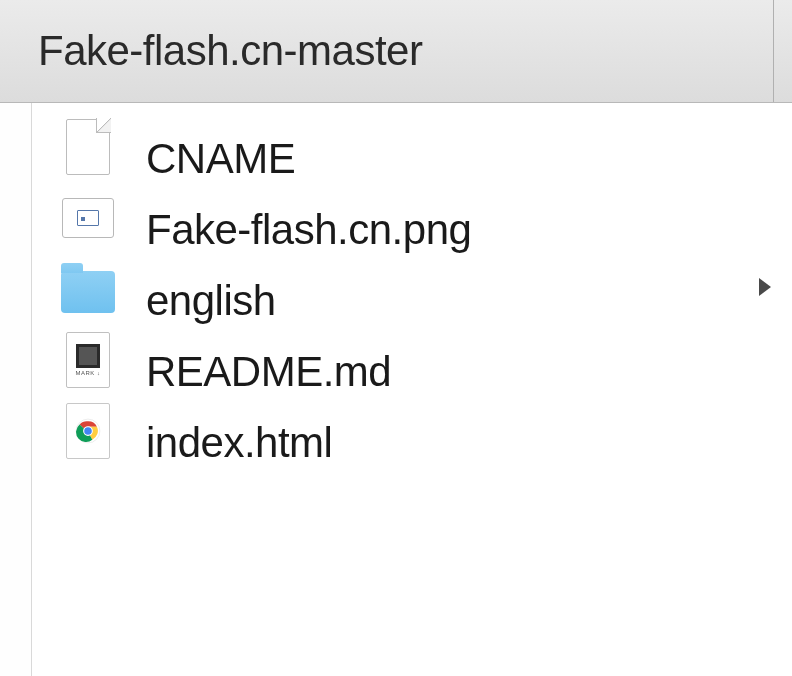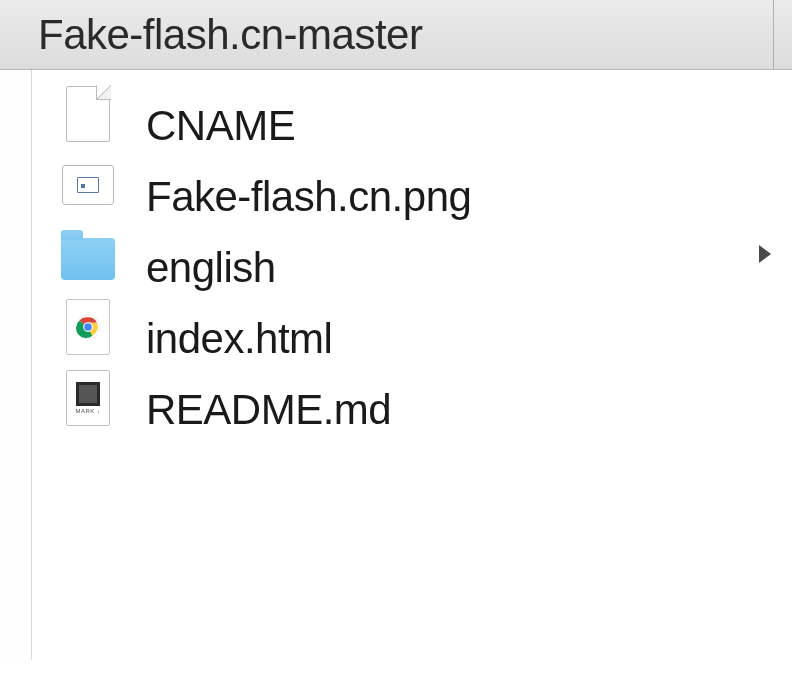--- a/index.html
+++ b/index.html
@@ -8,21 +8,21 @@
       box-sizing: border-box;
     }
     body {
       font-family: -apple-system, BlinkMacSystemFont, "Helvetica Neue", Arial, sans-serif;
       width: 792px;
       height: 676px;
       background: #ffffff;
       overflow: hidden;
     }
     .header {
-      height: 70px;
+      height: 103px;
       background: linear-gradient(to bottom, #ebebeb, #dcdcdc);
       border-bottom: 1px solid #b8b8b8;
       display: flex;
       align-items: center;
       padding-left: 38px;
       position: relative;
     }
     .header-title {
       font-size: 42px;
       font-weight: 400;
@@ -221,42 +221,42 @@
     <div class="file-row">
       <div class="file-icon-wrap">
         <div class="icon-folder"></div>
       </div>
       <span class="file-name">english</span>
       <span class="disclosure">
         <svg width="18" height="22" viewBox="0 0 18 22">
             <path d="M3 2 L15 11 L3 20 Z" fill="#4a4a4a"></path>
           </svg>
       </span>
+    </div>
+
+    <div class="file-row">
+      <div class="file-icon-wrap">
+        <div class="icon-md">
+          <div class="icon-md-square"></div>
+          <div class="icon-md-label">MARK ↓</div>
+        </div>
+      </div>
+      <span class="file-name">README.md</span>
     </div>
 
     <div class="file-row">
       <div class="file-icon-wrap">
         <div class="icon-html">
           <svg class="chrome-svg" viewBox="0 0 48 48">
             <circle cx="24" cy="24" r="22" fill="#fff" stroke="#ddd" stroke-width="1"></circle>
             <path d="M24 6 A18 18 0 0 1 40.5 16 L24 16 A8 8 0 0 0 17 20 L8.5 12 A18 18 0 0 1 24 6 Z" fill="#db4437"></path>
             <path d="M40.5 16 A18 18 0 0 1 32 40 L25 27 A8 8 0 0 0 31 20 L24 16 Z" fill="#ffcd40"></path>
             <path d="M8.5 12 L17 20 A8 8 0 0 0 25 27 L32 40 A18 18 0 0 1 8.5 12 Z" fill="#0f9d58"></path>
             <circle cx="24" cy="24" r="8" fill="#4285f4"></circle>
             <circle cx="24" cy="24" r="8" fill="none" stroke="#fff" stroke-width="2"></circle>
           </svg>
         </div>
       </div>
       <span class="file-name">index.html</span>
     </div>
 
-    <div class="file-row">
-      <div class="file-icon-wrap">
-        <div class="icon-md">
-          <div class="icon-md-square"></div>
-          <div class="icon-md-label">MARK ↓</div>
-        </div>
-      </div>
-      <span class="file-name">README.md</span>
-    </div>
-
   </div>
 </div>
 
 </body></html>

